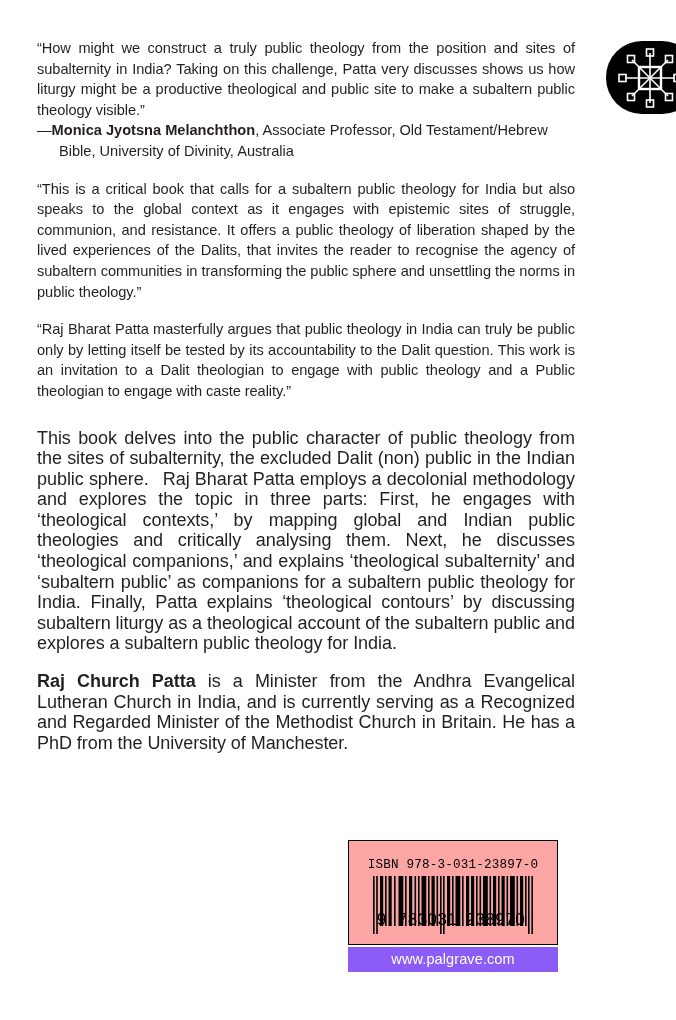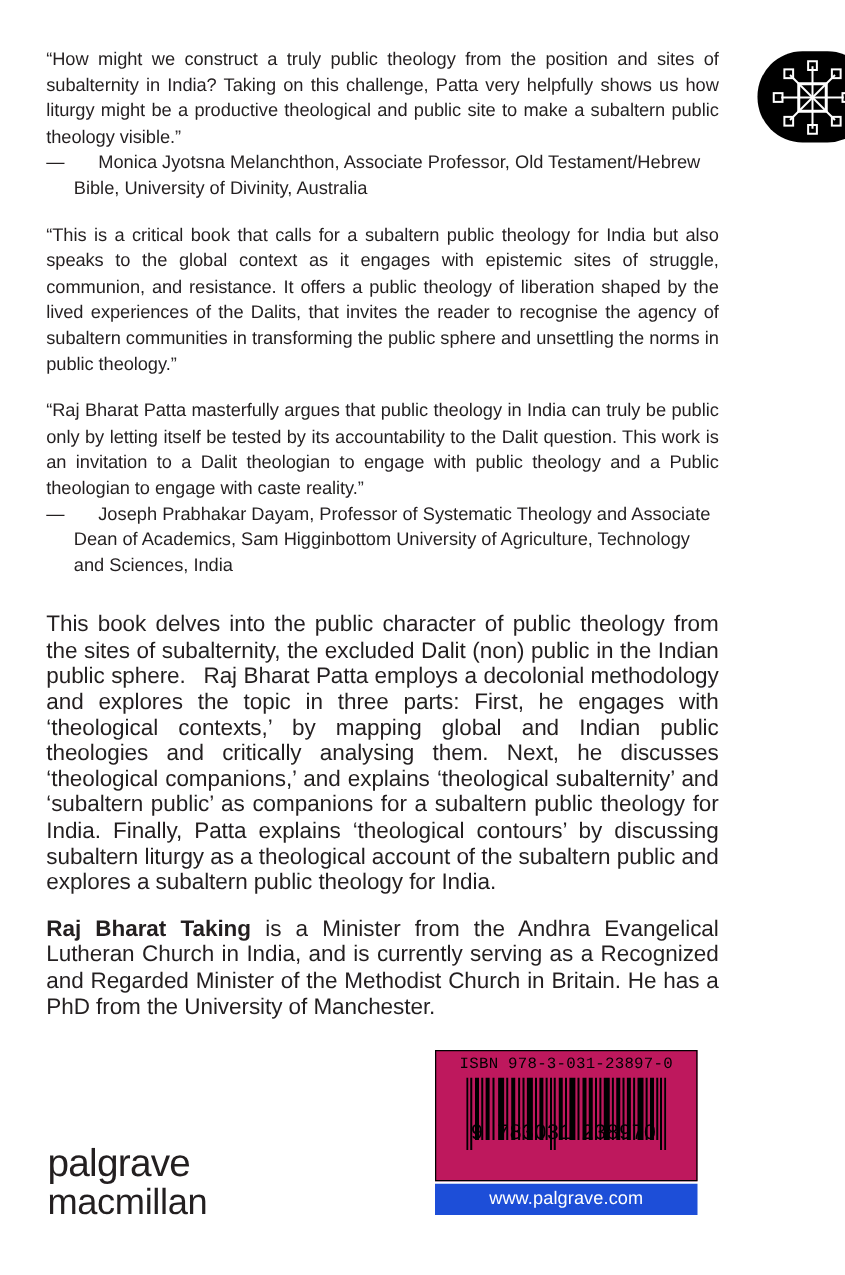--- a/index.html
+++ b/index.html
@@ -61,22 +61,21 @@
     font-size: 14.6px;
     line-height: 20.6px;
     margin: 0;
     padding-left: 22px;
     text-indent: -22px;
   }
   .attrib .dash {
     font-weight: 400;
   }
   .attrib .who {
-    font-weight: normal;
-    margin-left: 27px;
+    font-weight: bold;
   }
 
   .body-para {
     font-size: 18px;
     line-height: 20.6px;
     text-align: justify;
     text-justify: inter-word;
     margin: 0 0 17px 0;
     letter-spacing: -0.05px;
   }
@@ -114,23 +113,23 @@
 
   
   .barcode-block {
     position: absolute;
     left: 348px;
     top: 840px;
     width: 210px;
   }
   .barcode-card {
     border: 1.5px solid #000000;
-    background: #be185d;
+    background: #fca5a5;
     box-sizing: border-box;
-    padding: 3px 0 5px 0;
+    padding: 17px 0 5px 0;
     height: 105px;
     position: relative;
   }
   .isbn-line {
     font-family: "Liberation Mono", "DejaVu Sans Mono", monospace;
     font-size: 12.6px;
     letter-spacing: 0.2px;
     text-align: center;
     color: #000000;
     margin-bottom: 4px;
@@ -150,21 +149,21 @@
     text-align: center;
     letter-spacing: 0.5px;
     position: absolute;
     left: 0;
     right: 0;
     bottom: 4px;
   }
   .ean-digits .lead-digit { margin-right: 7px; }
   .ean-digits .grp { margin: 0 4px; }
   .web-banner {
-    background: #1d4ed8;
+    background: #8b5cf6;
     color: #ffffff;
     text-align: center;
     font-size: 14.5px;
     line-height: 25px;
     height: 25px;
     margin-top: 2px;
     letter-spacing: 0.1px;
   }
 </style>
 </head>
@@ -194,44 +193,39 @@
         <rect x="51.5" y="11.5" width="7" height="7"></rect>
         <rect x="13.5" y="49.5" width="7" height="7"></rect>
         <rect x="51.5" y="49.5" width="7" height="7"></rect>
       </g>
     </svg>
   </div>
 
   <div class="text-col">
 
     <div class="quote-block">
-      <p class="quote-text">“How might we construct a truly public theology from the position and sites of subalternity in India? Taking on this challenge, Patta very helpfully shows us how liturgy might be a productive theological and public site to make a subaltern public theology visible.”</p>
+      <p class="quote-text">“How might we construct a truly public theology from the position and sites of subalternity in India? Taking on this challenge, Patta very discusses shows us how liturgy might be a productive theological and public site to make a subaltern public theology visible.”</p>
       <p class="attrib"><span class="dash">—</span><span class="who">Monica Jyotsna Melanchthon</span><span class="cred">, Associate Professor, Old Testament/Hebrew Bible, University of Divinity, Australia</span></p>
     </div>
 
     <div class="quote-block">
       <p class="quote-text">“This is a critical book that calls for a subaltern public theology for India but also speaks to the global context as it engages with epistemic sites of struggle, communion, and resistance. It offers a public theology of liberation shaped by the lived experiences of the Dalits, that invites the reader to recognise the agency of subaltern communities in transforming the public sphere and unsettling the norms in public theology.”</p>
     </div>
 
     <div class="quote-block">
       <p class="quote-text">“Raj Bharat Patta masterfully argues that public theology in India can truly be public only by letting itself be tested by its accountability to the Dalit question. This work is an invitation to a Dalit theologian to engage with public theology and a Public theologian to engage with caste reality.”</p>
-      <p class="attrib"><span class="dash">—</span><span class="who">Joseph Prabhakar Dayam</span><span class="cred">, Professor of Systematic Theology and Associate Dean of Academics, Sam Higginbottom University of Agriculture, Technology and Sciences, India</span></p>
     </div>
 
     <div class="spacer-block"></div>
 
     <p class="body-para">This book delves into the public character of public theology from the sites of subalternity, the excluded Dalit (non) public in the Indian public sphere.  Raj Bharat Patta employs a decolonial methodology and explores the topic in three parts: First, he engages with ‘theological contexts,’ by mapping global and Indian public theologies and critically analysing them. Next, he discusses ‘theological companions,’ and explains ‘theological subalternity’ and ‘subaltern public’ as companions for a subaltern public theology for India. Finally, Patta explains ‘theological contours’ by discussing subaltern liturgy as a theological account of the subaltern public and explores a subaltern public theology for India.</p>
 
-    <p class="body-para last"><span class="lead">Raj Bharat Taking</span><span> is a Minister from the Andhra Evangelical Lutheran Church in India, and is currently serving as a Recognized and Regarded Minister of the Methodist Church in Britain. He has a PhD from the University of Manchester.</span></p>
+    <p class="body-para last"><span class="lead">Raj Church Patta</span><span> is a Minister from the Andhra Evangelical Lutheran Church in India, and is currently serving as a Recognized and Regarded Minister of the Methodist Church in Britain. He has a PhD from the University of Manchester.</span></p>
   </div>
 
-  <div class="wordmark">
-    <div class="wm-line1">palgrave</div>
-    <div class="wm-line2">macmillan</div>
-  </div>
 
   <div class="barcode-block">
     <div class="barcode-card">
       <div class="isbn-line">ISBN 978-3-031-23897-0</div>
       <div class="bars-wrap">
         <svg width="160" height="58" viewBox="0 0 160 58" aria-hidden="true">
           <g fill="#000000">
             <rect x="0" y="0" width="1.6" height="58"></rect>
             <rect x="3.2" y="0" width="1.6" height="58"></rect>
             <rect x="7" y="0" width="3.2" height="50"></rect>

